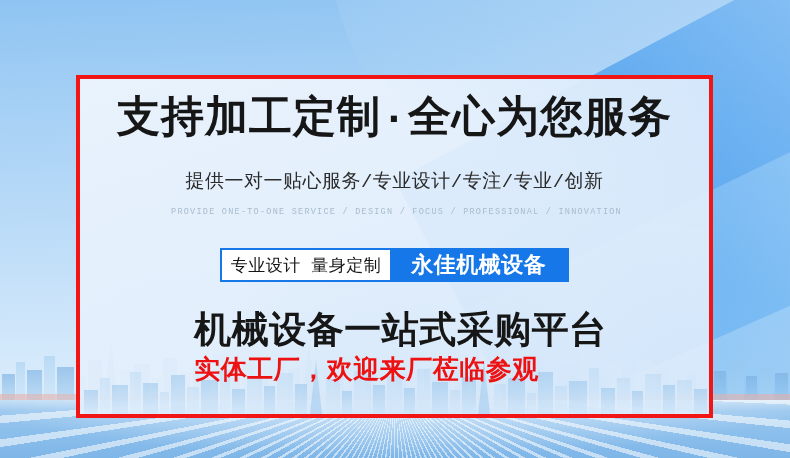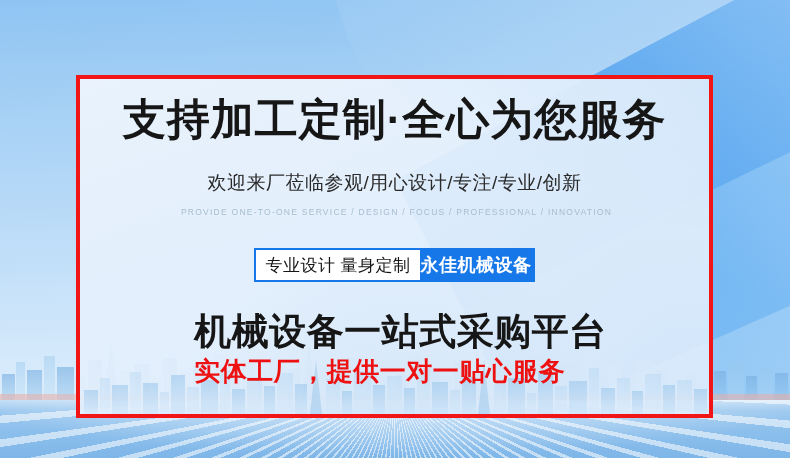--- a/index.html
+++ b/index.html
@@ -5,21 +5,21 @@
   html, body {
     margin: 0;
     padding: 0;
     background: #ffffff;
   }
   #banner {
     position: relative;
     width: 790px;
     height: 458px;
     overflow: hidden;
-    font-family: Liberation Sans, sans-serif;
+    font-family: Liberation Mono, monospace;
     background: linear-gradient(178deg, #8fc4f2 0%, #a5d0f5 22%, #bcdcf8 48%, #cfe6fa 68%, #d9ecfc 80%, #cfe6fb 100%);
   }
 
   
   .bg-layer { position: absolute; pointer-events: none; }
 
   .ribbon-a {
     top: -120px; right: -170px;
     width: 640px; height: 420px;
     background: linear-gradient(120deg, #3d97ec 0%, #58a7f0 55%, #74b8f4 100%);
@@ -194,24 +194,24 @@
     display: flex; align-items: center;
     padding: 0 9px;
     font-size: 17px;
     font-weight: 500;
     color: #161616;
     letter-spacing: .5px;
     white-space: nowrap;
   }
   .badge-right {
     display: flex; align-items: center;
-    padding: 0 1px;
+    padding: 0 21px;
     background: #1677e8;
     color: #ffffff;
-    font-size: 18px;
+    font-size: 22px;
     font-weight: 700;
     letter-spacing: .5px;
     white-space: nowrap;
   }
 
   .lower-block {
     position: absolute;
     left: 0; right: 0; top: 218px;
     height: 110px;
     display: flex;
@@ -365,33 +365,33 @@
       <div class="b" style="left:552px;width:11px;height:23px;"></div>
       <div class="b pale" style="left:565px;width:16px;height:40px;"></div>
       <div class="b" style="left:583px;width:12px;height:29px;"></div>
       <div class="b pale" style="left:597px;width:15px;height:34px;"></div>
       <div class="b" style="left:614px;width:13px;height:25px;"></div>
     </div>
 
     <div class="panel-content">
       <div class="headline">支持加工定制·全心为您服务</div>
 
-      <div class="subhead">欢迎来厂莅临参观/用心设计/专注/专业/创新</div>
+      <div class="subhead">提供一对一贴心服务/专业设计/专注/专业/创新</div>
 
       <div class="tagline-en">PROVIDE ONE-TO-ONE SERVICE / DESIGN / FOCUS / PROFESSIONAL / INNOVATION</div>
 
       <div class="badge-row">
         <div class="badge">
           <div class="badge-left">专业设计 量身定制</div>
           <div class="badge-right">永佳机械设备</div>
         </div>
       </div>
 
       <div class="lower-block">
         <div class="lower-right">
           <div class="subline-black">机械设备一站式采购平台</div>
-          <div class="subline-red">实体工厂，提供一对一贴心服务</div>
+          <div class="subline-red">实体工厂，欢迎来厂莅临参观</div>
         </div>
       </div>
     </div>
   </div>
 
 </div>
 
 </body></html>

